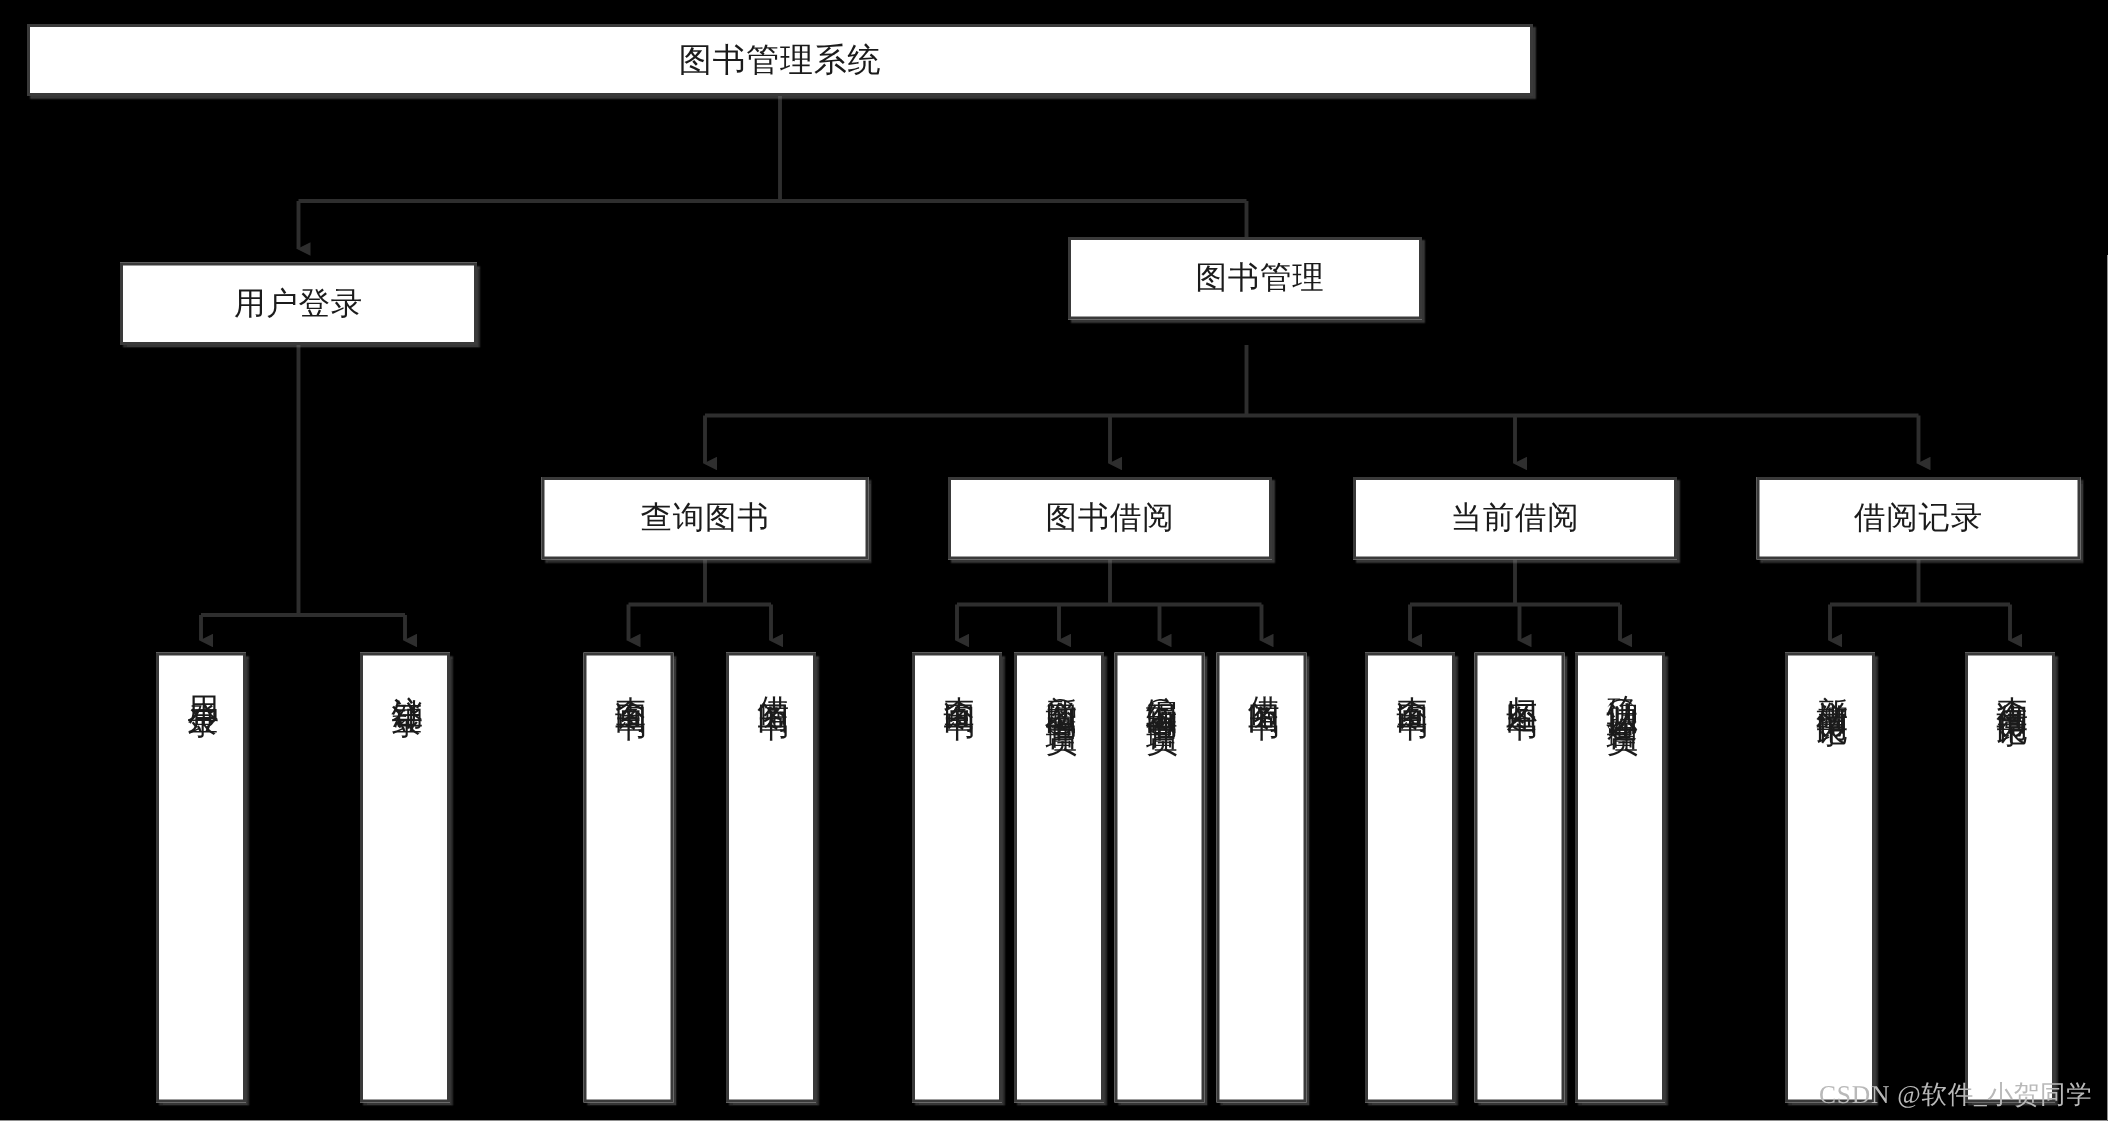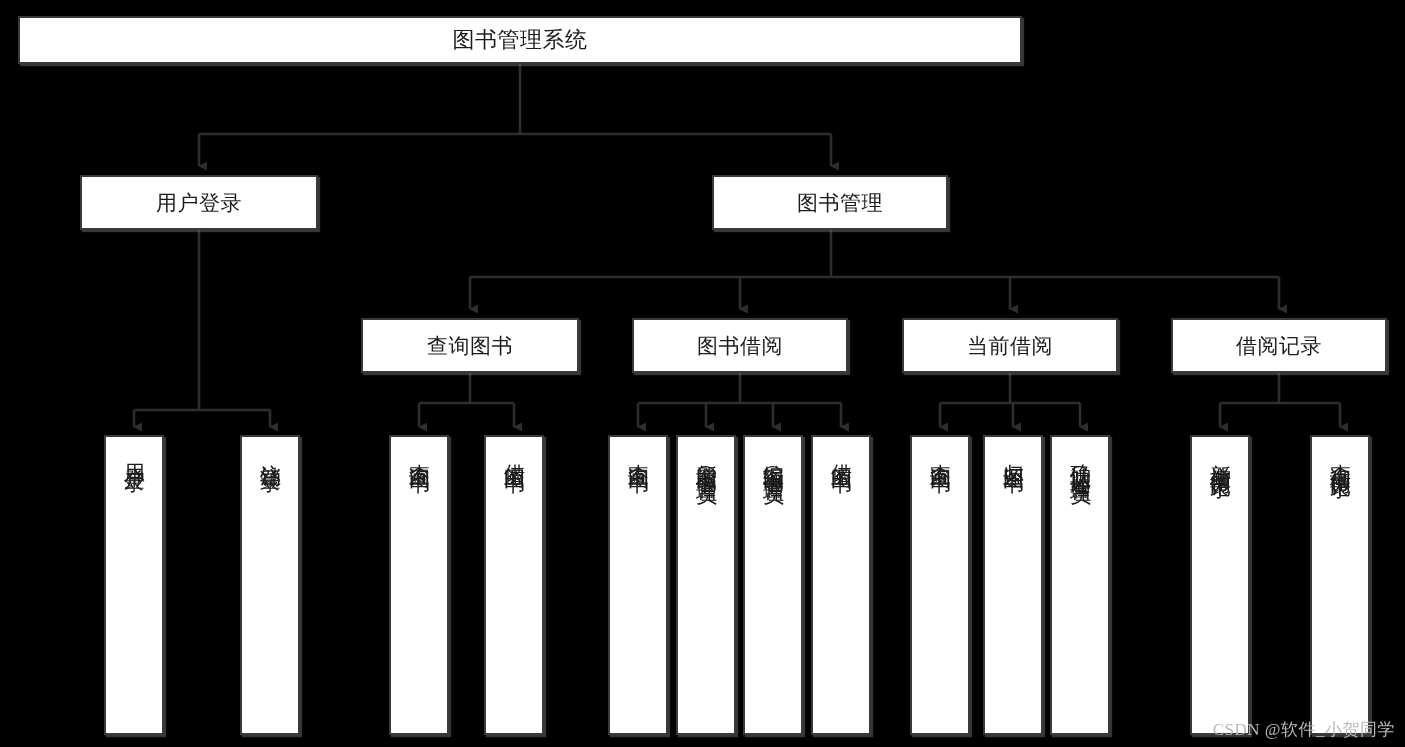--- a/index.html
+++ b/index.html
@@ -126,21 +126,21 @@
     </g>
   </svg>
 
   <div class="node root horizontal" style="left:18px; top:16px; width:1004px; height:48px;">
     <span class="label">图书管理系统</span>
   </div>
 
   <div class="node horizontal" style="left:80px; top:175px; width:238px; height:55px;">
     <span class="label">用户登录</span>
   </div>
-  <div class="node horizontal" style="left:712px; top:175px; width:236px; height:55px;padding-left:20px;">
+  <div class="node horizontal" style="left:712px; top:158px; width:236px; height:55px;padding-left:20px;">
     <span class="label">图书管理</span>
   </div>
 
   <div class="node horizontal" style="left:361px; top:318px; width:218px; height:55px;">
     <span class="label">查询图书</span>
   </div>
   <div class="node horizontal" style="left:632px; top:318px; width:216px; height:55px;">
     <span class="label">图书借阅</span>
   </div>
   <div class="node horizontal" style="left:902px; top:318px; width:216px; height:55px;">

